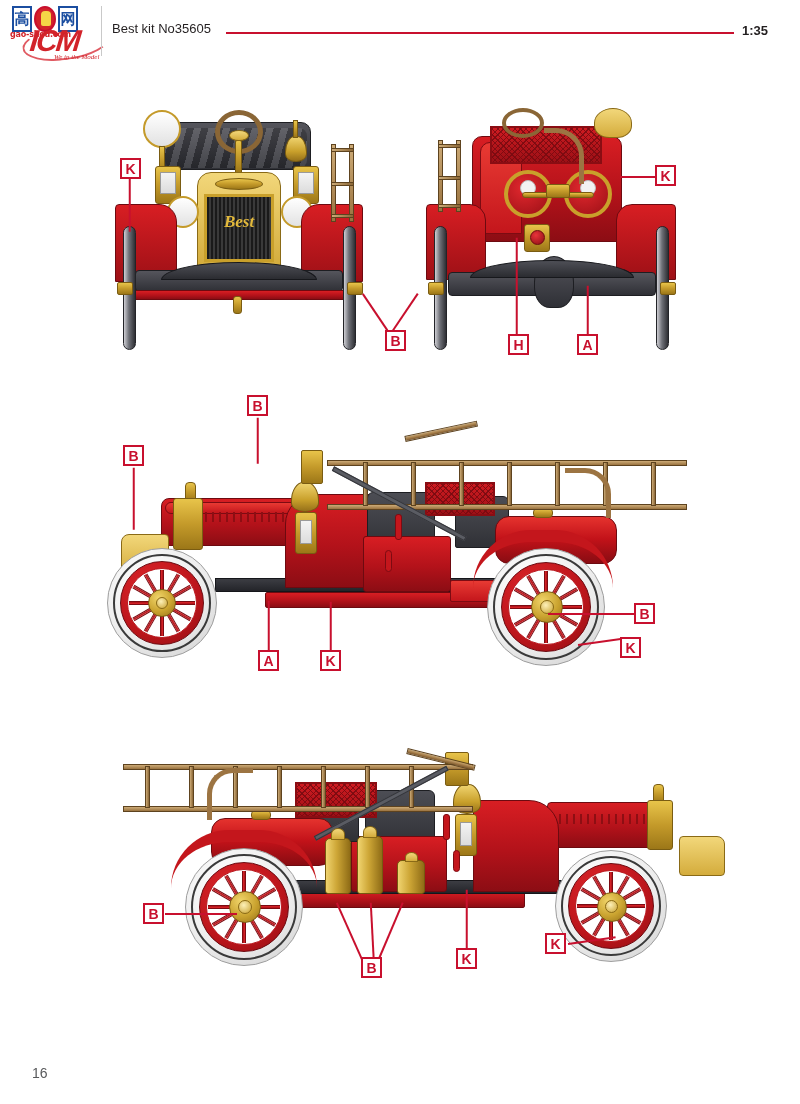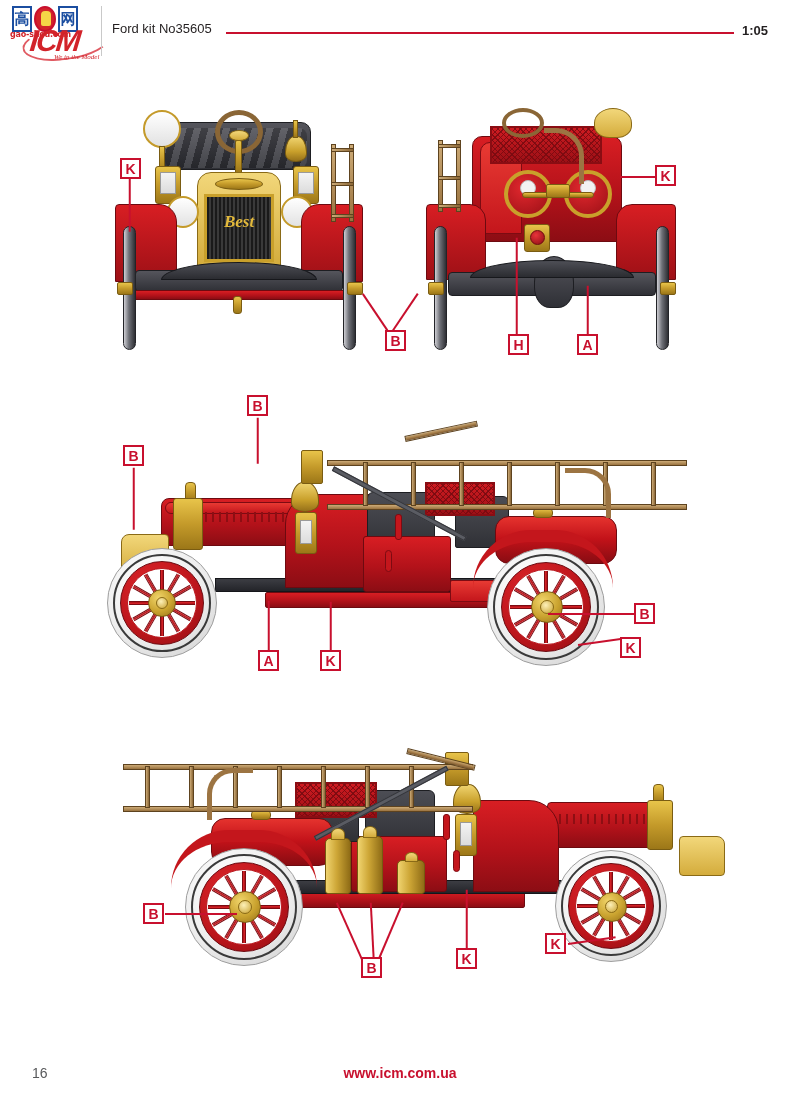--- a/index.html
+++ b/index.html
@@ -289,23 +289,23 @@
       <div class="cn-seal"></div>
       <div class="cn-box">网</div>
     </div>
     <div class="logo-cn-url">gao-shou.com</div>
     <div class="logo-icm-swoosh"></div>
     <div class="logo-icm">ICM</div>
     <div class="logo-icm-tag">We in the Model</div>
   </div>
 
   <div class="hdr-divider"></div>
-  <div class="hdr-title">Ford kit No35605</div>
+  <div class="hdr-title">Best kit No35605</div>
   <div class="hdr-rule"></div>
-  <div class="hdr-scale">1:05</div>
+  <div class="hdr-scale">1:35</div>
 </div>
 
 <div class="illus" style="left:105px; top:100px; width:270px; height:265px;">
 
   <div class="p body-dark" style="left:56px; top:22px; width:150px; height:48px; border-radius:10px 10px 0 0;"></div>
   <div class="p" style="left:60px; top:28px; width:142px; height:40px; background:repeating-linear-gradient(105deg, rgba(255,255,255,.10) 0 7px, rgba(0,0,0,.22) 7px 14px); border-radius:8px;"></div>
 
   <div class="p steer-wheel" style="left:110px; top:10px; width:48px; height:44px;"></div>
   <div class="p brass" style="left:130px; top:40px; width:7px; height:34px; border-radius:2px;"></div>
   <div class="p brass-lt" style="left:124px; top:30px; width:20px; height:11px; border-radius:50%;"></div>
@@ -617,14 +617,13 @@
 <div class="callout" style="left:361px; top:957px;">B</div>
 
 <div class="leader" style="left:467px; top:889px; width:60px; transform:rotate(90deg);"></div>
 <div class="callout" style="left:456px; top:948px;">K</div>
 
 <div class="leader" style="left:568px; top:943px; width:48px; transform:rotate(-8deg);"></div>
 <div class="callout" style="left:545px; top:933px;">K</div>
 
 <div class="footer">
   <div class="pg-num">16</div>
-  <div class="site">www.icm.com.ua</div>
 </div>
 
 </body></html>

